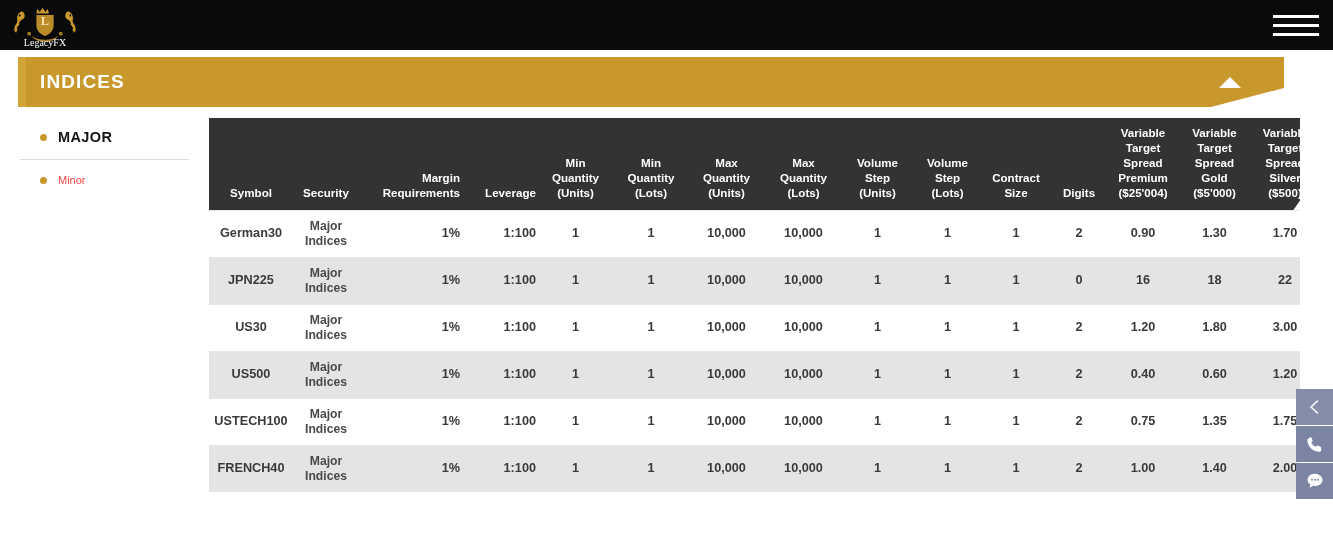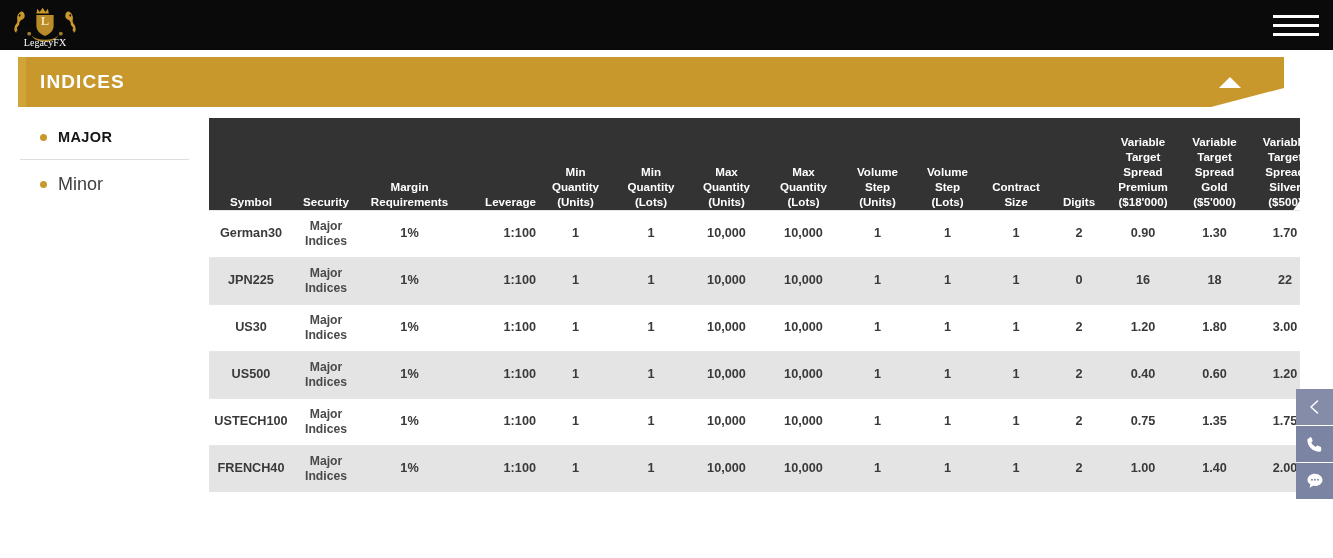--- a/index.html
+++ b/index.html
@@ -49,58 +49,58 @@
   
   .sidebar { position: absolute; left: 0; top: 118px; width: 205px; }
   .side-item {
     display: flex; align-items: center; gap: 11px;
     padding: 11px 0 11px 40px; cursor: pointer;
   }
   .side-bullet {
     width: 7px; height: 7px; border-radius: 50%;
     background: #c9982d; flex: 0 0 auto;
   }
-  .side-label { font-size: 18px; color: #404040; }
+  .side-label { font-size: 11px; color: #ef4444; }
   .side-item.active .side-label {
     color: #151515; font-weight: bold; letter-spacing: .4px; font-size: 14.5px;
   }
   .side-divider {
     height: 1px; background: #dedede;
     margin: 3px 16px 3px 20px;
   }
 
   
   .table-wrap {
     position: absolute; left: 209px; top: 118px;
     width: 1091px; height: 440px; overflow: hidden;
   }
   table { border-collapse: collapse; width: 1091px; table-layout: fixed; }
 
   thead tr { height: 92px; }
   thead th {
     background: #333333; color: #ffffff;
     font-size: 11.6px; font-weight: bold; line-height: 1.28;
-    vertical-align: bottom; text-align: center;
+    vertical-align: bottom; padding-bottom: 9px; text-align: center;
   }
   thead th:last-child {
     -webkit-clip-path: polygon(0 0, 100% 0, 100% 58%, 62% 100%, 0 100%);
     clip-path: polygon(0 0, 100% 0, 100% 58%, 62% 100%, 0 100%);
   }
 
   tbody tr { height: 47px; font-weight: bold; }
   tbody td {
     font-size: 12.7px; color: #3a3a3a; text-align: center;
     line-height: 1.22; border-top: 1px solid #e6e6e6;
   }
   tbody tr:nth-child(odd) td { background: #ffffff; }
   tbody tr:nth-child(even) td { background: #e4e4e4; }
   .cell-security { font-size: 12.2px; color: #4a4a4a; }
 
   
-  .c0 { width: 84px; margin-top: 24px; }  .c1 { width: 66px; }  .c2 { width: 101px; }
+  .c0 { width: 84px; margin-top: 24px; }  .c1 { width: 66px; }  .c2 { width: 101px; text-align: right; }
   .c3 { width: 76px; text-align: right; }  .c4 { width: 79px; }  .c5 { width: 72px; }
   .c6 { width: 79px; }  .c7 { width: 75px; }  .c8 { width: 73px; }
   .c9 { width: 67px; }  .c10 { width: 70px; } .c11 { width: 56px; margin-top: 34px; }
   .c12 { width: 72px; } .c13 { width: 71px; } .c14 { width: 70px; }
 
   
   .float-rail {
     position: absolute; right: 0; top: 389px;
     width: 37px; display: flex; flex-direction: column;
   }
@@ -224,21 +224,21 @@
             <div>Size</div>
           </th>
         <th class="c11">
             <div>Digits</div>
           </th>
         <th class="c12">
             <div>Variable</div>
             <div>Target</div>
             <div>Spread</div>
             <div>Premium</div>
-            <div>($18'000)</div>
+            <div>($25'004)</div>
           </th>
         <th class="c13">
             <div>Variable</div>
             <div>Target</div>
             <div>Spread</div>
             <div>Gold</div>
             <div>($5'000)</div>
           </th>
         <th class="c14">
             <div>Variable</div>

